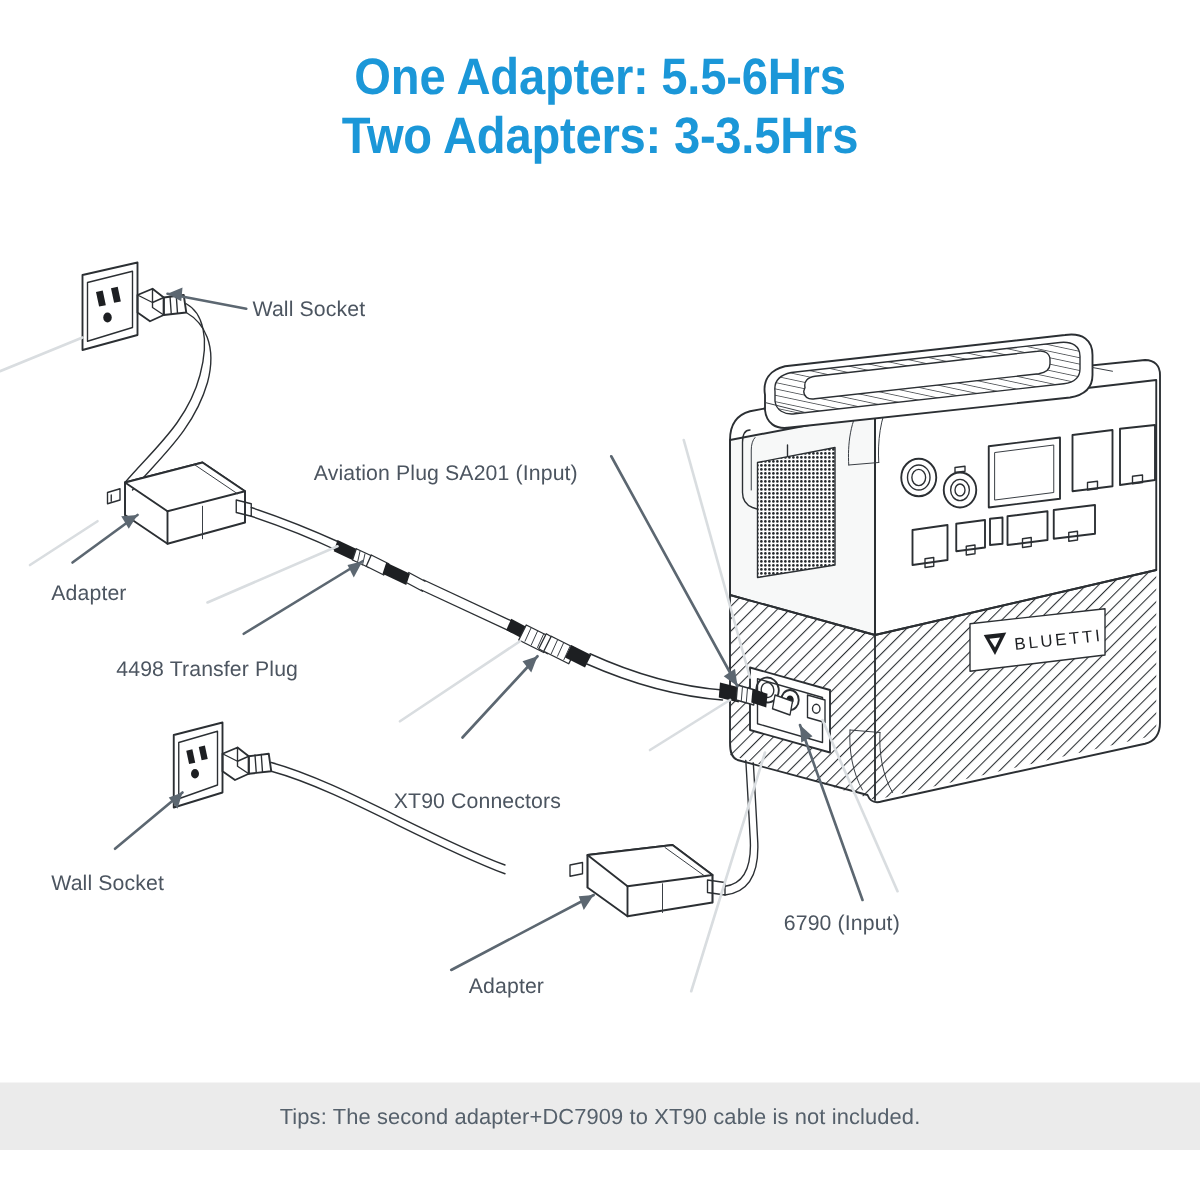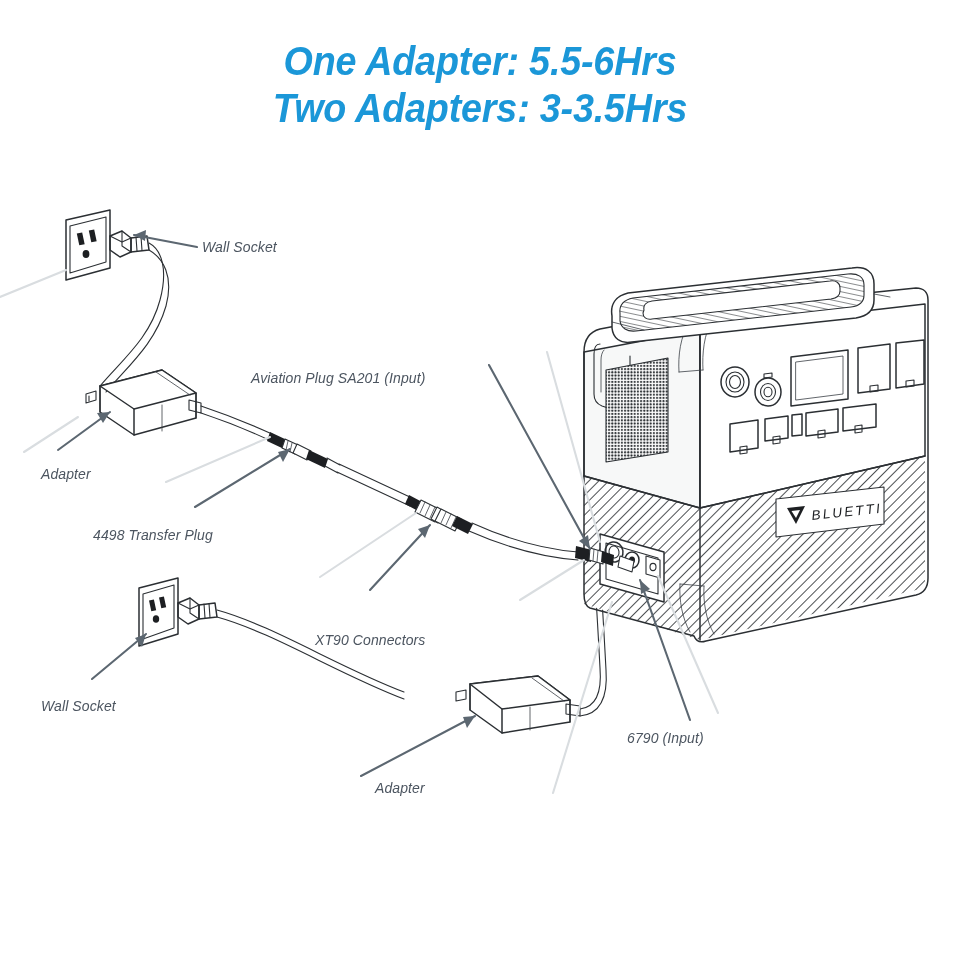--- a/index.html
+++ b/index.html
@@ -2,34 +2,34 @@
 <html><head>
 <meta charset="utf-8">
 <title>BLUETTI Charging Diagram</title>
 <style>
   html,body{margin:0;padding:0;background:#fff;}
   body{
     width:960px;height:960px;overflow:hidden;position:relative;
     font-family:"Liberation Sans","DejaVu Sans",sans-serif;
     -webkit-font-smoothing:antialiased;
   }
-  #stage{position:absolute;left:0;top:0;width:960px;height:696px;background:#ffffff;font-style:italic;}
+  #stage{position:absolute;left:0;top:0;width:960px;height:696px;background:#ffffff;}
 
   
   .headline-block{position:absolute;left:0;top:38px;width:960px;text-align:center;}
   .headline{
     font-weight:bold;color:#1b97d8;
     font-size:41px;line-height:47px;letter-spacing:-0.2px;
     transform:scaleX(0.92);transform-origin:center center;
     white-space:nowrap;
   }
 
   
   .lbl{
-    position:absolute;color:#4c5560;font-size:14px;line-height:23px;
+    position:absolute;color:#4c5560;font-size:17px;line-height:23px;
     white-space:nowrap;letter-spacing:0.1px;
   }
 
   
   .tips-band{
     position:absolute;left:0;top:866px;width:960px;height:54px;
     background:#ebebeb;display:flex;align-items:center;justify-content:center;
   }
   .tips-text{color:#55606b;font-size:17.5px;letter-spacing:0.1px;white-space:nowrap;}
 
@@ -342,14 +342,17 @@
   <div class="lbl" style="left:93px;top:524px;">4498 Transfer Plug</div>
 
   <div class="lbl" style="left:315px;top:629px;">XT90 Connectors</div>
 
   <div class="lbl" style="left:41px;top:695px;">Wall Socket</div>
 
   <div class="lbl" style="left:375px;top:777px;">Adapter</div>
 
   <div class="lbl" style="left:627px;top:727px;">6790 (Input)</div>
 
+  <div class="tips-band">
+    <span class="tips-text">Tips: The second adapter+DC7909 to XT90 cable is not included.</span>
+  </div>
 
 </div>
 
 </body></html>

